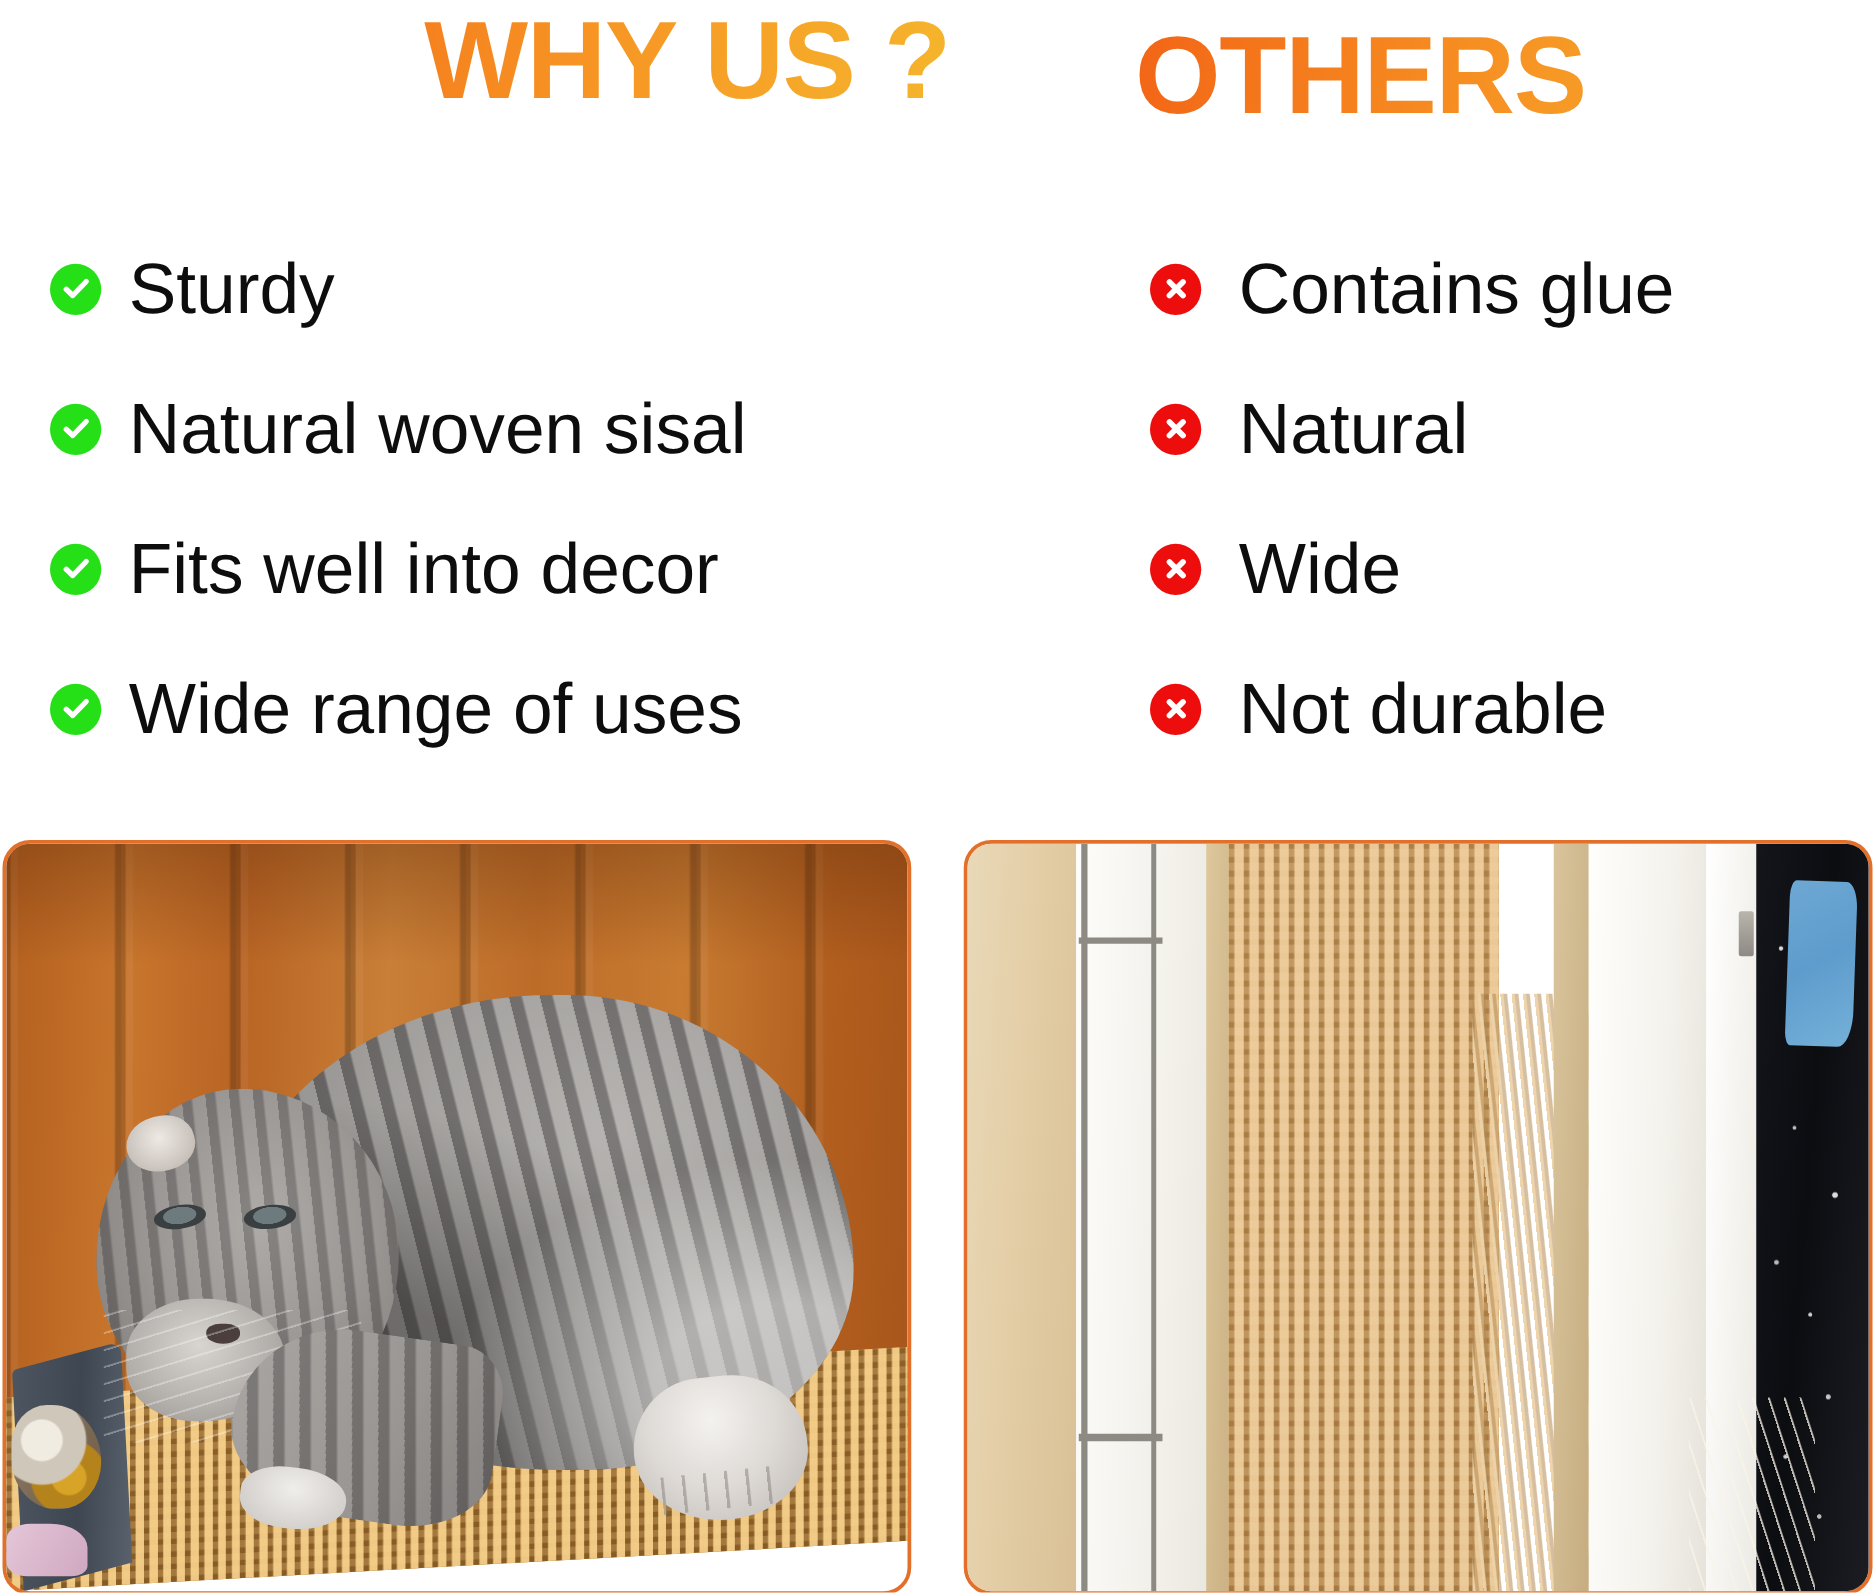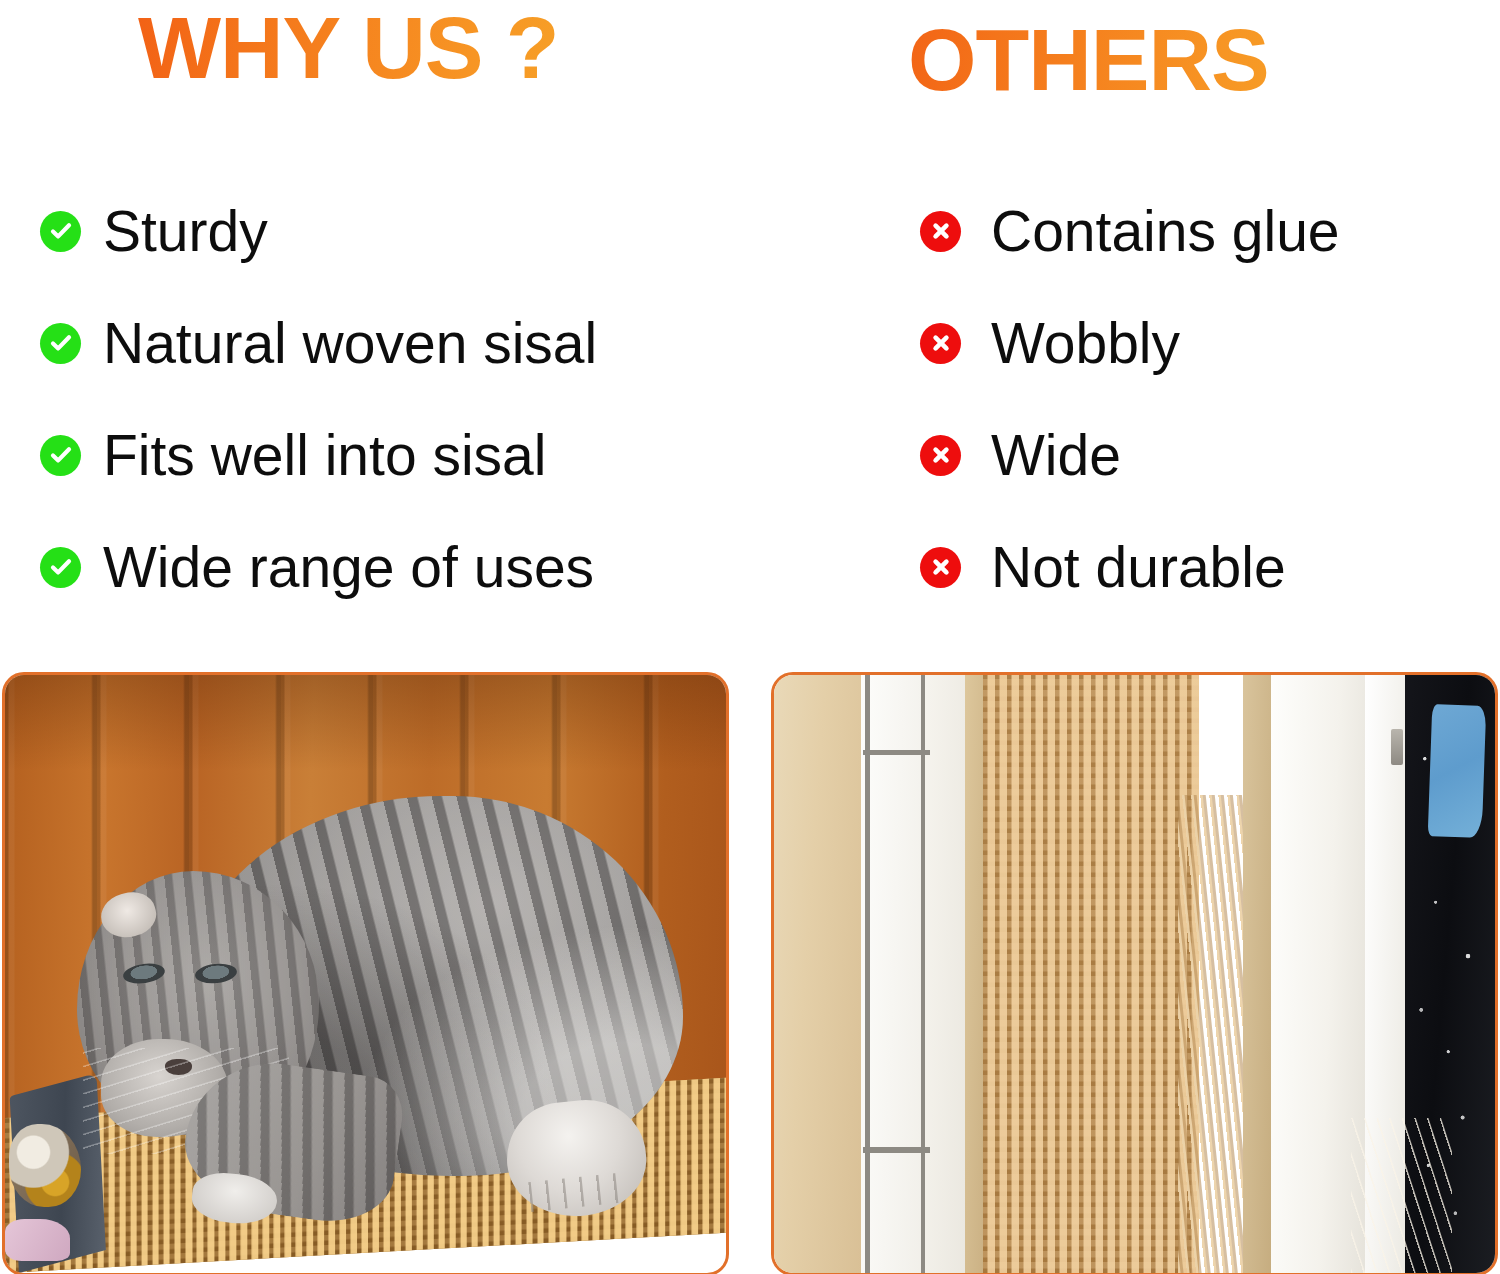--- a/index.html
+++ b/index.html
@@ -18,21 +18,21 @@
     width: 1500px;
     height: 1274px;
     position: relative;
   }
 
   
   .col {
     position: absolute;
     top: 0;
   }
-  .col-left  { left: 0;    width: 760px; }
+  .col-left  { left: 0;    width: 760px; text-align: right; }
   .col-right { left: 760px; width: 740px; }
 
   
   .heading {
     font-family: "Liberation Sans", sans-serif;
     font-weight: bold;
     font-size: 88px;
     line-height: 96px;
     letter-spacing: -1px;
     white-space: nowrap;
@@ -414,21 +414,21 @@
       </span>
       <span class="row-text">Natural woven sisal</span>
     </div>
 
     <div class="row">
       <span class="icon icon-check">
         <svg width="26" height="26" viewBox="0 0 26 26" aria-hidden="true">
           <path d="M5 13.4 L10.2 18.4 L21 7.2" fill="none" stroke="#ffffff" stroke-width="4.2" stroke-linecap="round" stroke-linejoin="round"></path>
         </svg>
       </span>
-      <span class="row-text">Fits well into sisal</span>
+      <span class="row-text">Fits well into decor</span>
     </div>
 
     <div class="row">
       <span class="icon icon-check">
         <svg width="26" height="26" viewBox="0 0 26 26" aria-hidden="true">
           <path d="M5 13.4 L10.2 18.4 L21 7.2" fill="none" stroke="#ffffff" stroke-width="4.2" stroke-linecap="round" stroke-linejoin="round"></path>
         </svg>
       </span>
       <span class="row-text">Wide range of uses</span>
     </div>
@@ -449,21 +449,21 @@
       </span>
       <span class="row-text">Contains glue</span>
     </div>
 
     <div class="row">
       <span class="icon icon-cross">
         <svg width="24" height="24" viewBox="0 0 24 24" aria-hidden="true">
           <path d="M6.6 6.6 L17.4 17.4 M17.4 6.6 L6.6 17.4" fill="none" stroke="#ffffff" stroke-width="4.6" stroke-linecap="round"></path>
         </svg>
       </span>
-      <span class="row-text">Wobbly</span>
+      <span class="row-text">Natural</span>
     </div>
 
     <div class="row">
       <span class="icon icon-cross">
         <svg width="24" height="24" viewBox="0 0 24 24" aria-hidden="true">
           <path d="M6.6 6.6 L17.4 17.4 M17.4 6.6 L6.6 17.4" fill="none" stroke="#ffffff" stroke-width="4.6" stroke-linecap="round"></path>
         </svg>
       </span>
       <span class="row-text">Wide</span>
     </div>

